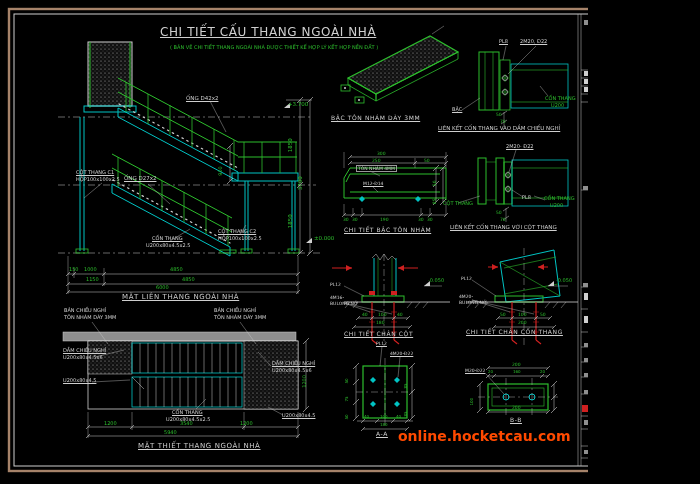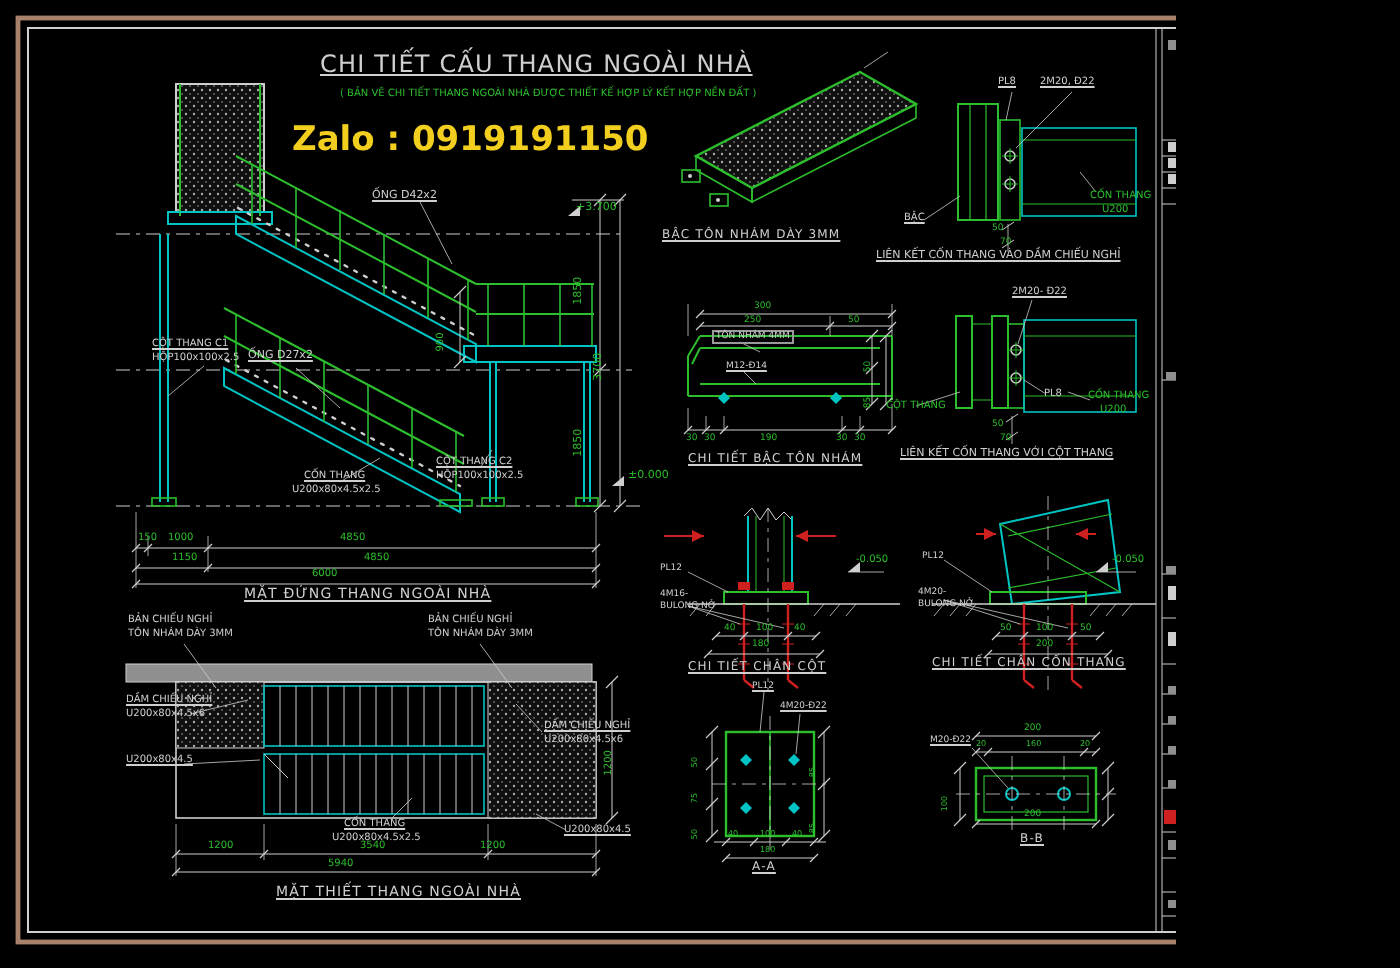--- a/index.html
+++ b/index.html
@@ -267,23 +267,23 @@
     <path d="M488,368 H548 M488,376 H548 M488,412 H548" class="sw w05"></path>
     <path d="M486,370 l4,-4 M546,370 l4,-4 M486,378 l4,-4 M492,378 l4,-4 M540,378 l4,-4 M546,378 l4,-4 M486,414 l4,-4 M546,414 l4,-4" class="sw w06"></path>
     <path d="M480,384 V410 M554,384 V410" class="sw w05"></path>
     <path d="M477,387 l6,-6 M477,413 l6,-6 M551,387 l6,-6 M551,400 l6,-6 M551,413 l6,-6" class="sw w06"></path>
     <path d="M486,374 L504,394" class="sw w04"></path>
   </g>
 </svg>
 
 <span class="lbl u cap ctr" style="left:160px;top:26px;width:200px;font-size:12px;">CHI TIẾT CẤU THANG NGOÀI NHÀ</span>
 <span class="lbl lg ctr" style="left:170px;top:45px;width:180px;font-size:5px;">( BẢN VẼ CHI TIẾT THANG NGOÀI NHÀ ĐƯỢC THIẾT KẾ HỢP LÝ KẾT HỢP NỀN ĐẤT )</span>
-<span class="lbl ly b" style="left:146px;top:61px;font-size:17px;">Zalo : 0919191150</span>
-
-<span class="lbl u cap" style="left:122px;top:293px;font-size:7px;">MẶT ĐỨNG THANG NGOÀI NHÀ</span>
+<span class="lbl lo b" style="left:398px;top:428px;font-size:14px;">online.hocketcau.com</span>
+
+<span class="lbl u cap" style="left:122px;top:293px;font-size:7px;">MẶT LIÊN THANG NGOÀI NHÀ</span>
 <span class="lbl u" style="left:186px;top:95px;font-size:5.5px;">ỐNG D42x2</span>
 <span class="lbl u" style="left:124px;top:175px;font-size:5.5px;">ỐNG D27x2</span>
 <span class="lbl u" style="left:76px;top:170px;font-size:5px;">CỘT THANG C1</span>
 <span class="lbl" style="left:76px;top:177px;font-size:5px;">HỘP100x100x2.5</span>
 <span class="lbl u" style="left:152px;top:236px;font-size:5px;">CỐN THANG</span>
 <span class="lbl" style="left:146px;top:243px;font-size:5px;">U200x80x4.5x2.5</span>
 <span class="lbl u" style="left:218px;top:229px;font-size:5px;">CỘT THANG C2</span>
 <span class="lbl" style="left:218px;top:236px;font-size:5px;">HỘP100x100x2.5</span>
 <span class="lbl lg" style="left:288px;top:101px;font-size:5.5px;">+3.700</span>
 <span class="lbl lg" style="left:314px;top:235px;font-size:5.5px;">±0.000</span>

